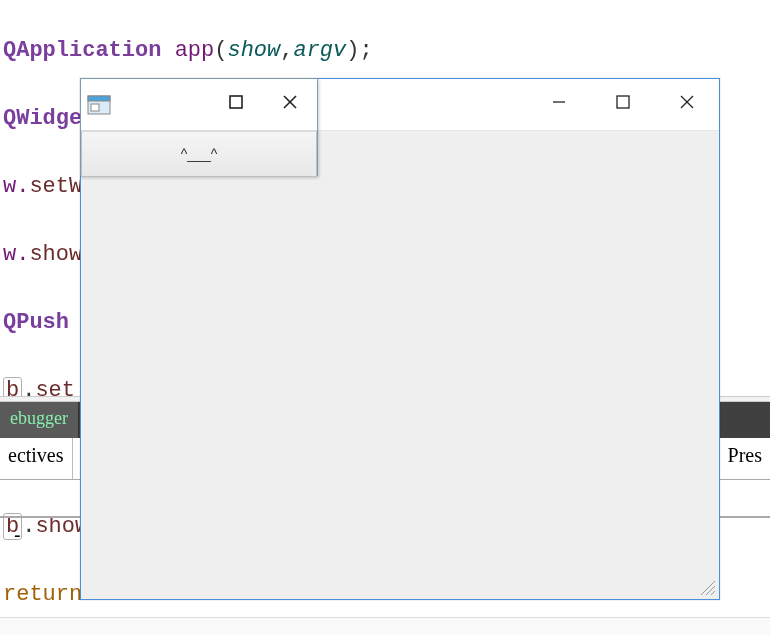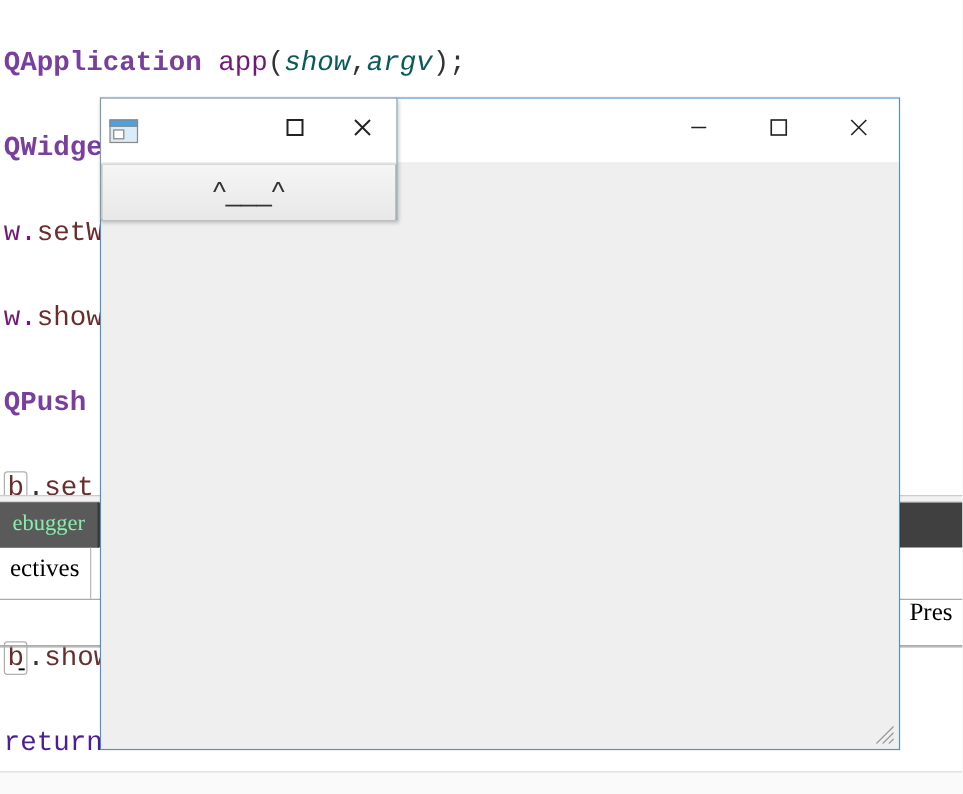--- a/index.html
+++ b/index.html
@@ -17,21 +17,21 @@
     .code-area {
       position: absolute;
       top: 0;
       left: 0;
       width: 770px;
       padding-left: 3px;
       line-height: 34px;
       white-space: pre;
     }
     .tok-type { color: #7a3e9d; font-weight: bold; }
-    .tok-kw { color: #4c1d95; }
+    .tok-kw { color: #a16207; }
     .tok-func { color: #6b2c2c; }
     .tok-ident { color: #701a75; text-align: right; }
     .tok-str { color: #008000; }
     .tok-param { color: #0a5a5a; font-style: italic; }
     .tok-punc { color: #333; }
     .tok-var { color: #6b2c2c; }
     .boxed {
       border: 1px solid #b0b0b0;
       border-radius: 3px;
       padding: 0 2px;
@@ -73,21 +73,20 @@
       font-size: 20px;
     }
     .panel-header .cell {
       padding: 6px 8px;
       border-right: 1px solid #bbb;
     }
     .panel-header .cell.right {
       margin-left: auto;
       border-left: 4px solid #eab308;
       border-right: none;
-      margin-top: 35px;
     }
     .sub-tabs {
       display: flex;
       height: 38px;
       align-items: stretch;
       border-bottom: 1px solid #aaa;
     }
     .sub-tabs .tab {
       font-family: Arial, sans-serif;
       font-size: 20px;
@@ -190,21 +189,21 @@
     }
     .titlebar-small .btn svg { width: 16px; height: 16px; stroke: #222; stroke-width: 1.6; fill: none; }
     .push-button {
       display: block;
       width: 100%;
       height: 46px;
       background: linear-gradient(#f5f5f5, #e8e8e8);
       border: 1px solid #bfbfbf;
       border-top: 1px solid #d9d9d9;
       font-family: "SimSun", Arial, sans-serif;
-      font-size: 22px;
+      font-size: 14px;
       color: #333;
       cursor: pointer;
     }
 
     .bottom-strip {
       position: absolute;
       left: 0;
       bottom: 0;
       width: 770px;
       height: 18px;

